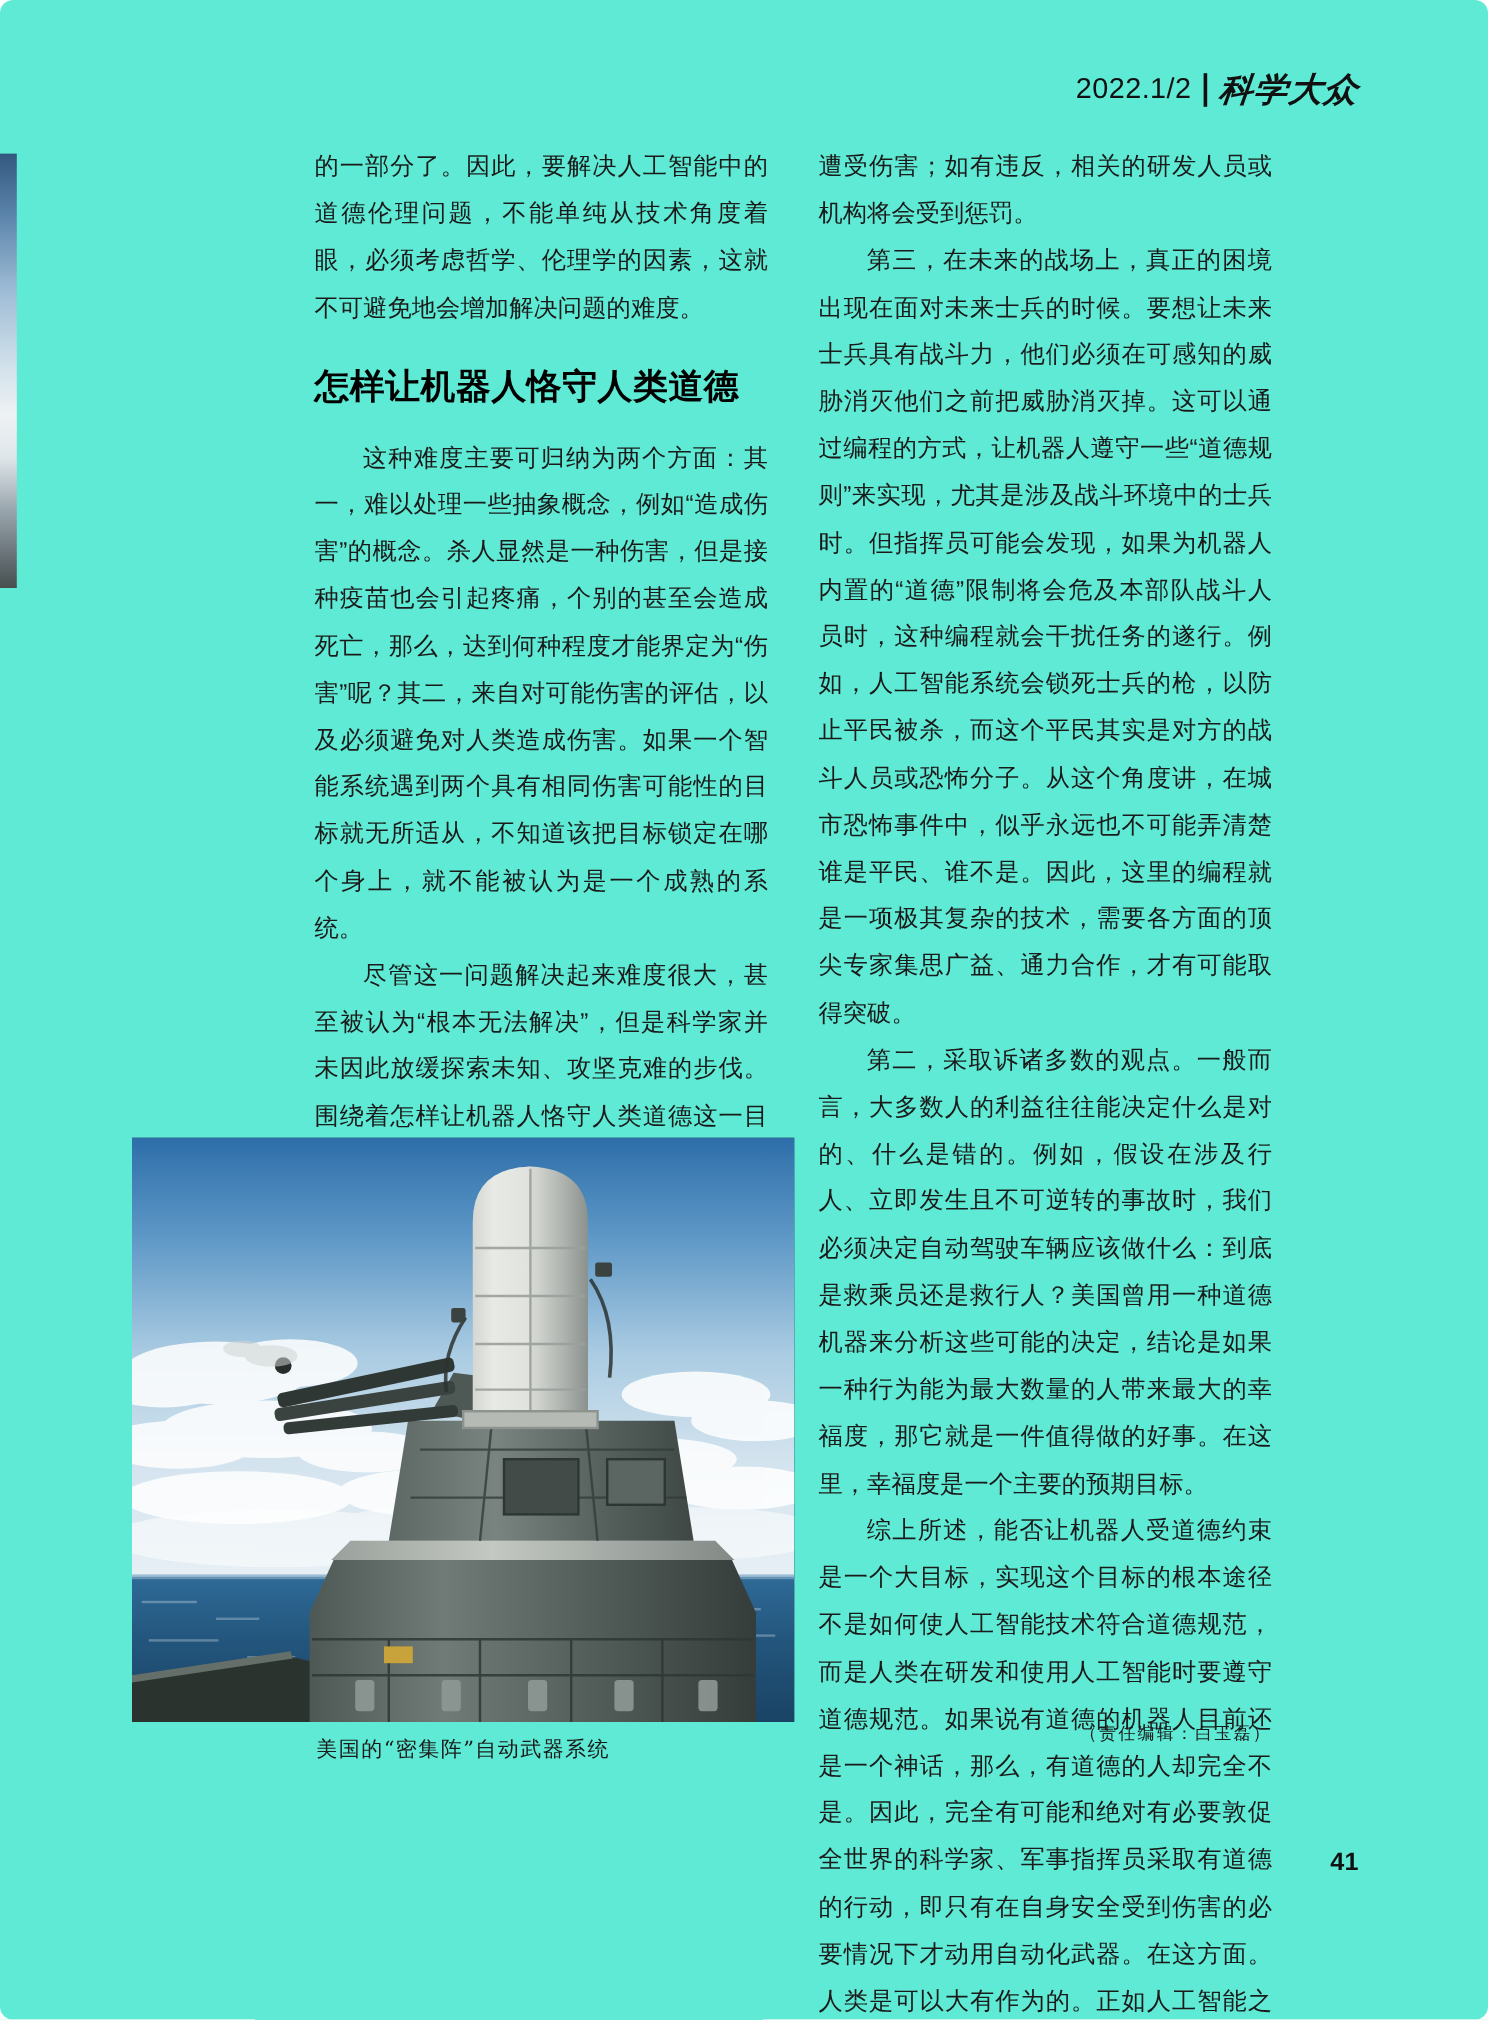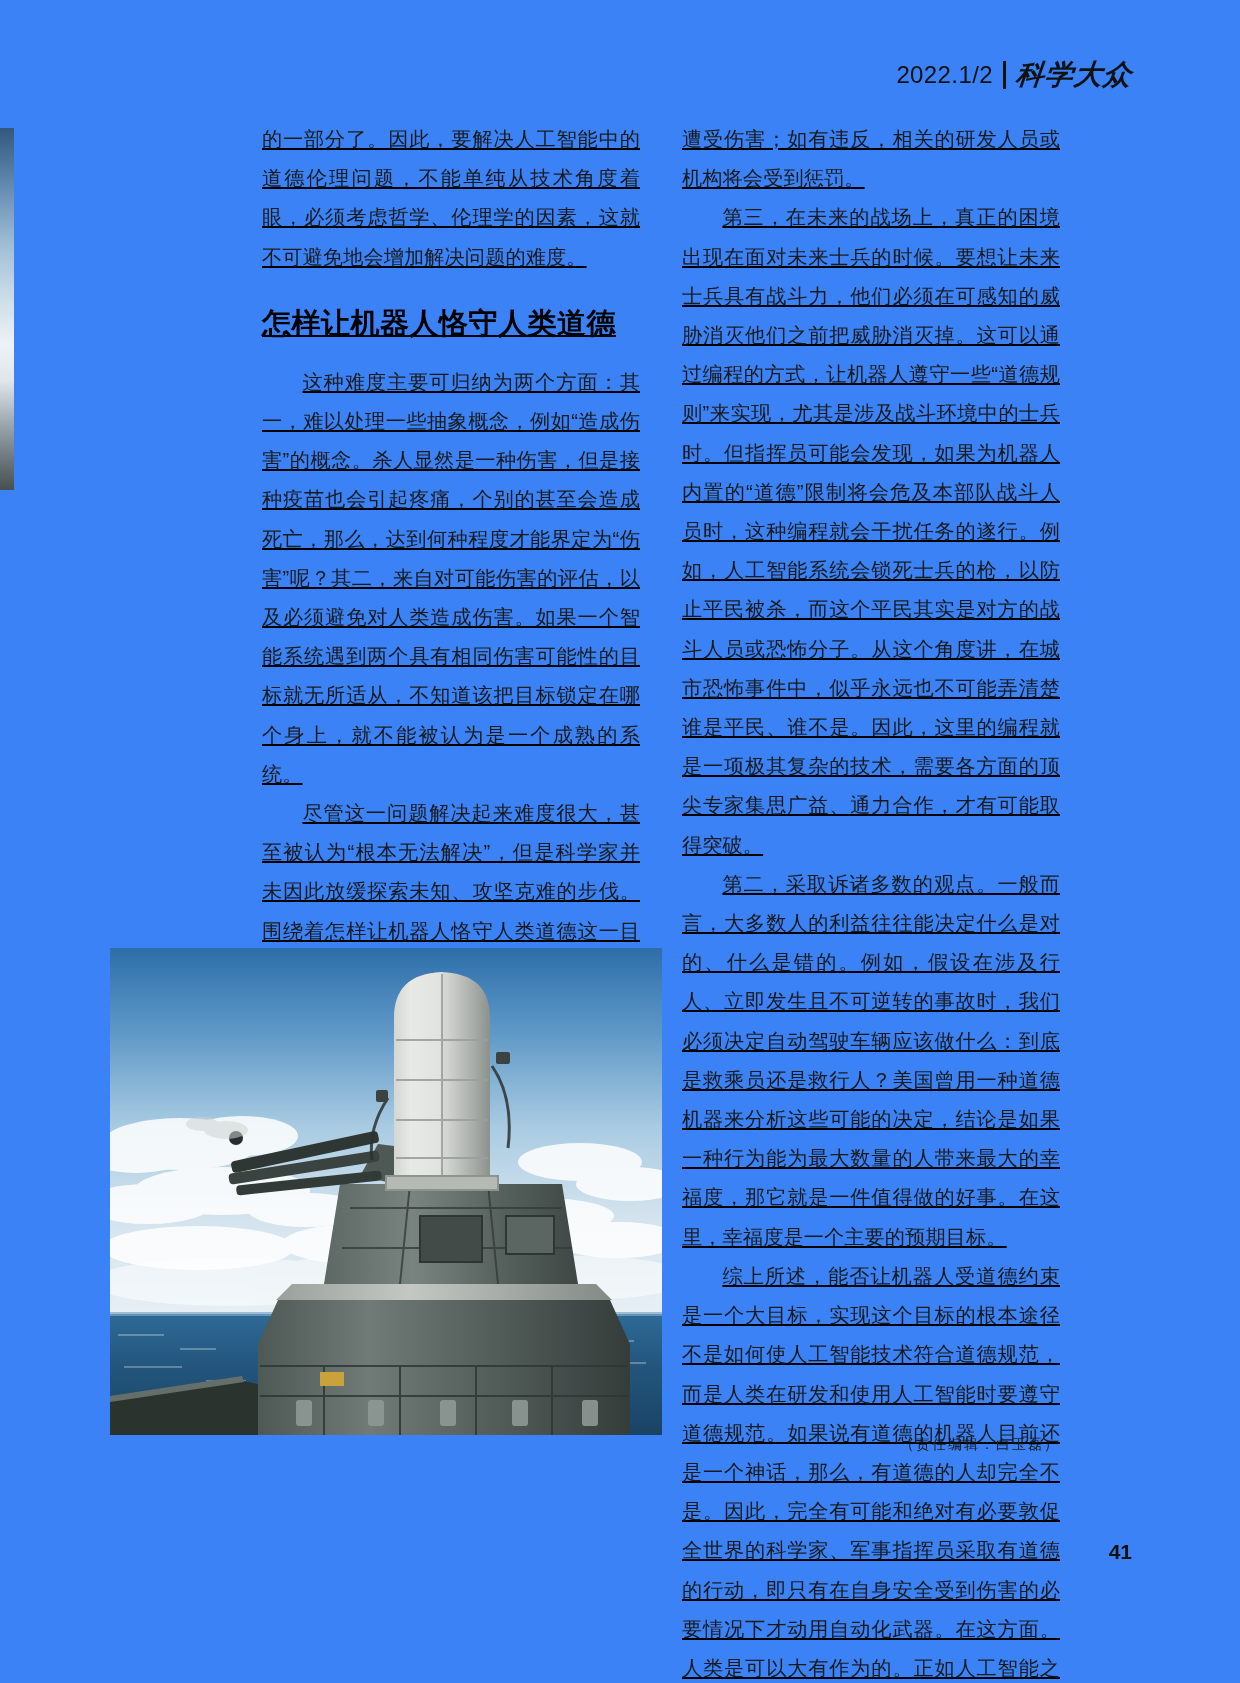--- a/index.html
+++ b/index.html
@@ -8,22 +8,23 @@
     padding: 0;
     background: #ffffff;
   }
   body {
     font-family: "Liberation Sans", "DejaVu Sans", sans-serif;
   }
   #page {
     position: relative;
     width: 1240px;
     height: 1683px;
-    background: #3b82f6;
+    background: #5eead4;
     overflow: hidden;
+    border-radius: 11px;
   }
 
   
   .bleed-strip {
     position: absolute;
     left: 0;
     top: 128px;
     width: 14px;
     height: 362px;
     background: linear-gradient(to bottom,
@@ -74,21 +75,20 @@
     position: absolute;
     top: 120px;
     left: 262px;
     width: 798px;
     height: 1360px;
   }
   .col {
     position: absolute;
     top: 0;
     width: 378px;
-    text-decoration: underline;
   }
   .col-left  { left: 0; }
   .col-right { left: 420px; }
 
   p.body-text,
   p.body-text-noindent {
     margin: 0;
     font-size: 20.2px;
     line-height: 39.2px;
     color: #1a1a1a;
@@ -334,19 +334,20 @@
         <g stroke="#2b3330" stroke-width="3" fill="none" opacity="0.85">
           <path d="M382 118 Q404 150 398 200"></path>
           <path d="M278 150 Q258 180 262 212"></path>
         </g>
         <g fill="#3b4340">
           <rect x="386" y="104" width="14" height="12" rx="2"></rect>
           <rect x="266" y="142" width="12" height="12" rx="2"></rect>
         </g>
       </svg>
     </div>
+    <figcaption class="figcaption">美国的“密集阵”自动武器系统</figcaption>
   </figure>
 
   <div class="editor-credit">（责任编辑：白玉磊）</div>
 
   <div class="folio">41</div>
 
 </div>
 
 </body></html>

